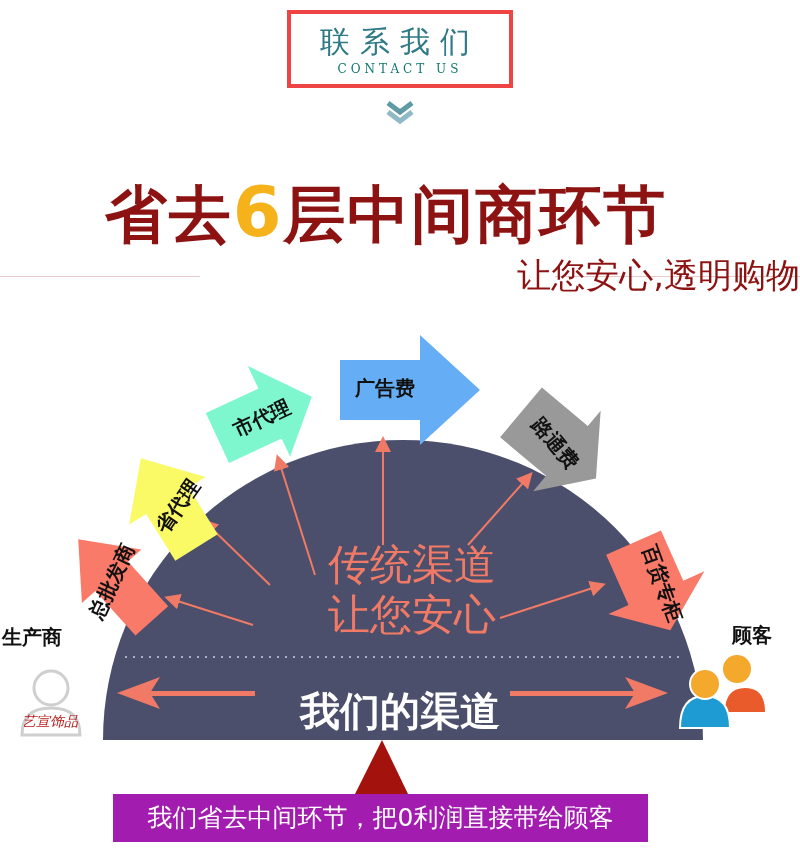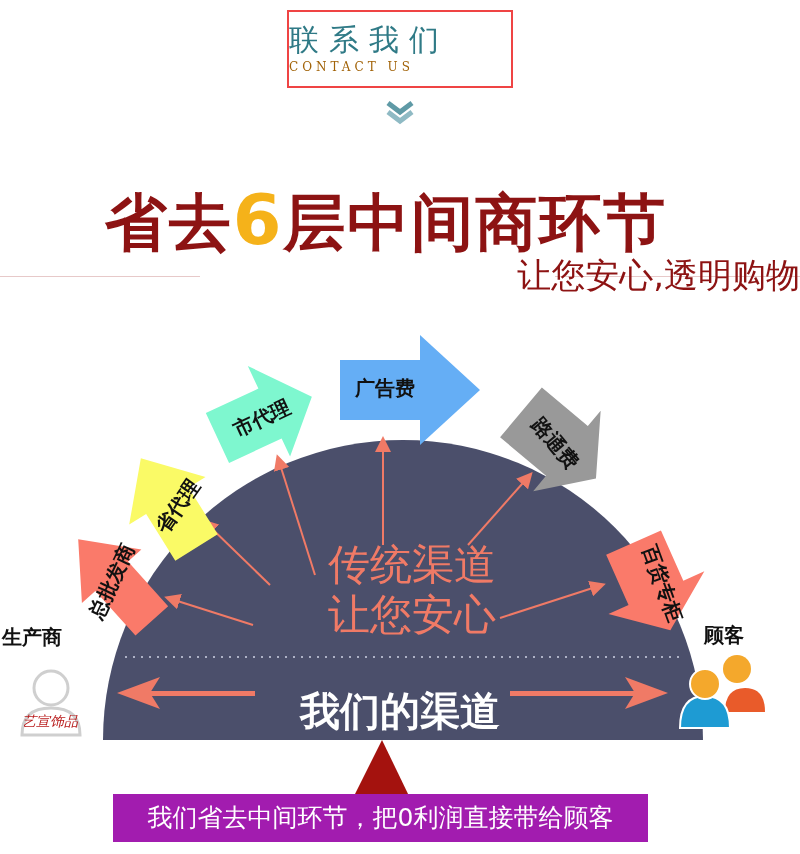--- a/index.html
+++ b/index.html
@@ -1,21 +1,21 @@
 <!DOCTYPE html>
 <html><head>
 <meta charset="utf-8">
 <style>
   html,body{margin:0;padding:0;background:#ffffff;}
   body{width:800px;height:854px;position:relative;overflow:hidden;font-family:"DejaVu Sans",sans-serif;}
   .abs{position:absolute;}
-  .contact-box{left:287px;top:10px;width:226px;height:78px;border:2px solid #ef4444;box-sizing:border-box;text-align:left;}
+  .contact-box{left:287px;top:10px;width:226px;height:78px;border:4px solid #ef4444;box-sizing:border-box;text-align:center;}
   .contact-title{font-family:"DejaVu Serif",serif;font-size:30px;color:#2f7a86;letter-spacing:10px;margin-top:10px;line-height:36px;}
-  .contact-sub{font-family:"DejaVu Serif",serif;font-size:12px;color:#a16207;letter-spacing:4px;margin-top:2px;}
-  .headline{left:0;top:180px;width:772px;text-align:center;font-weight:bold;font-size:62px;color:#8d1313;letter-spacing:2px;line-height:80px;}
+  .contact-sub{font-family:"DejaVu Serif",serif;font-size:12px;color:#0f766e;letter-spacing:4px;margin-top:2px;}
+  .headline{left:0;top:172px;width:772px;text-align:center;font-weight:bold;font-size:62px;color:#8d1313;letter-spacing:2px;line-height:80px;}
   .headline .six{color:#f5b21a;font-size:70px;}
   .subline{left:0;top:252px;width:800px;text-align:right;font-size:34px;color:#8d1313;line-height:46px;}
   .subline-rule{top:276px;height:1px;background:#e7c9c9;}
   .label{font-weight:bold;font-size:20px;color:#111;}
   .center-text{left:212px;width:400px;text-align:center;color:#f07a66;font-size:42px;line-height:50px;}
   .our-channel{left:200px;width:400px;text-align:center;color:#ffffff;font-weight:bold;font-size:40px;top:664px;line-height:50px;margin-top:22px;}
   .bottom-banner{left:113px;top:794px;width:535px;height:48px;background:#a21caf;color:#ffffff;font-size:25px;line-height:48px;text-align:center;}
 </style>
 </head>
 <body>
@@ -103,15 +103,15 @@
 <div class="abs label" style="left:355px;top:375px;width:90px;text-align:left">广告费</div>
 <div class="abs label" style="left:510px;top:430px;transform:rotate(50deg);width:90px;text-align:center">路通费</div>
 <div class="abs label" style="left:612px;top:570px;transform:rotate(70deg);width:100px;text-align:center">百货专柜</div>
 
 <div class="abs center-text" style="top:540px">传统渠道</div>
 <div class="abs center-text" style="top:590px">让您安心</div>
 <div class="abs our-channel">我们的渠道</div>
 
 <div class="abs label" style="left:2px;top:624px">生产商</div>
 <div class="abs" style="left:22px;top:713px;font-family:'DejaVu Serif',serif;font-style:italic;font-size:14px;color:#b91c1c">艺宣饰品</div>
-<div class="abs label" style="left:704px;top:622px">顾客</div>
+<div class="abs label" style="left:732px;top:622px">顾客</div>
 
 <div class="abs bottom-banner">我们省去中间环节，把0利润直接带给顾客</div>
 
 </body></html>

